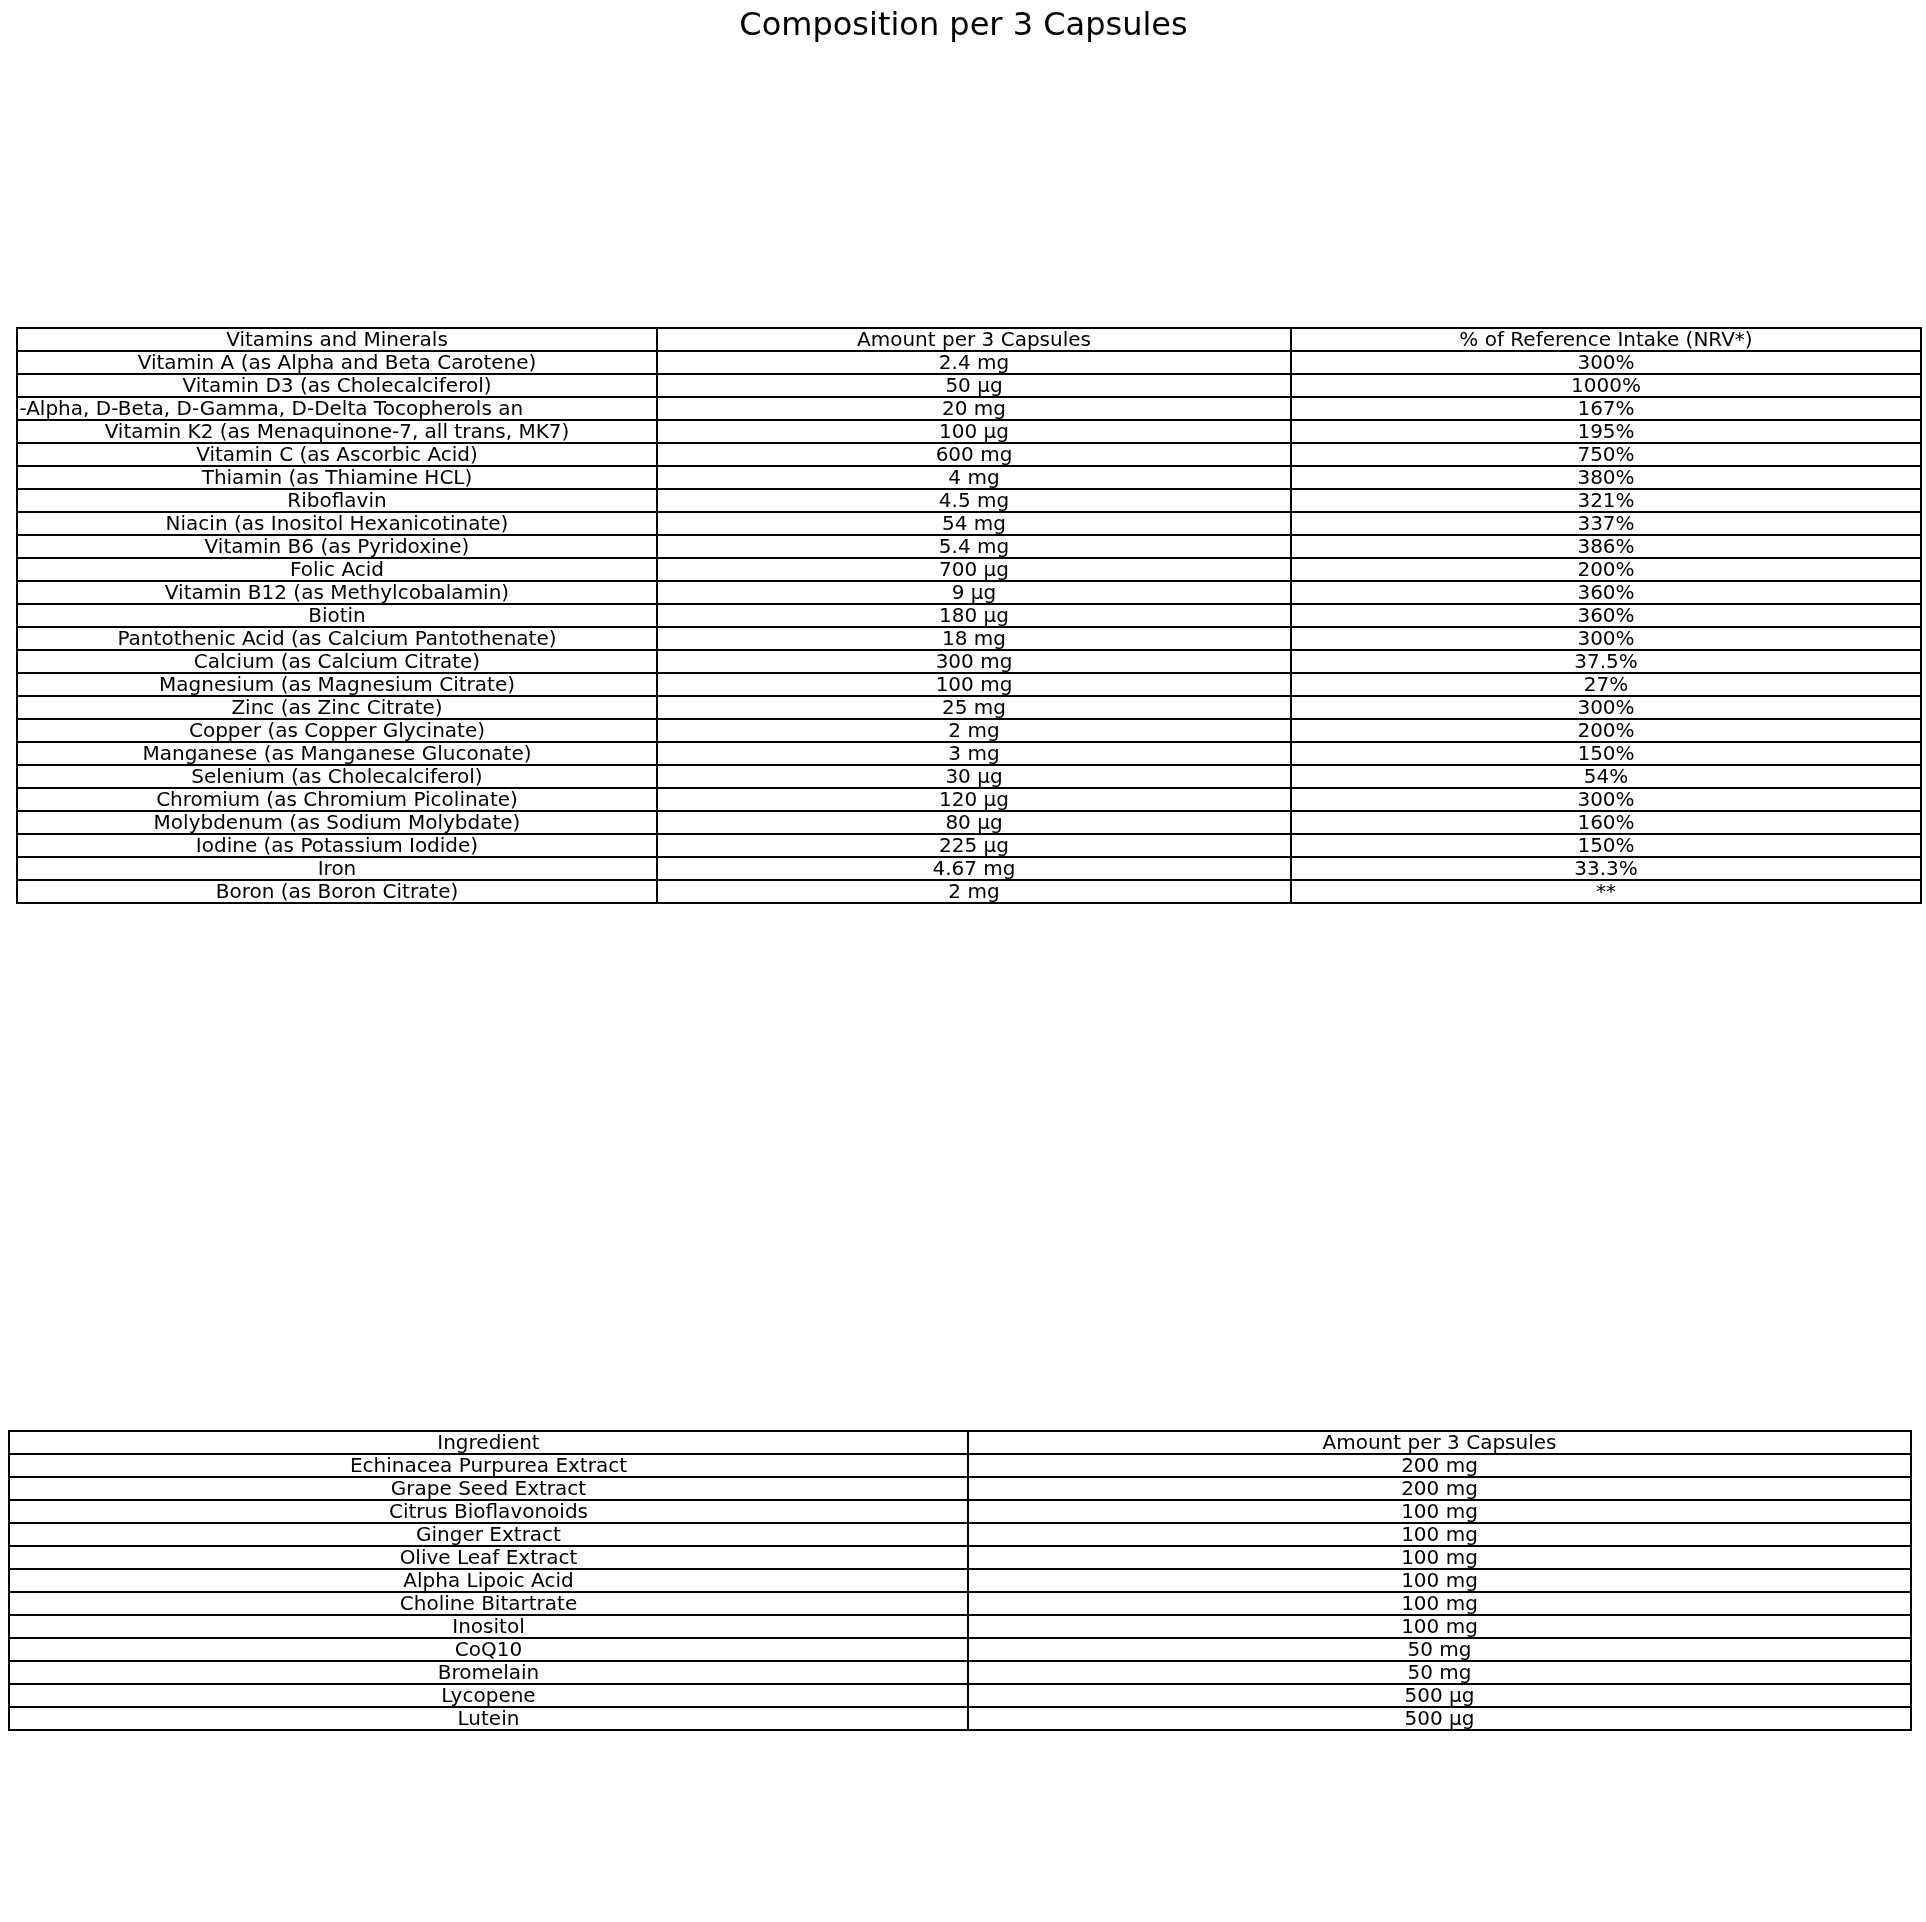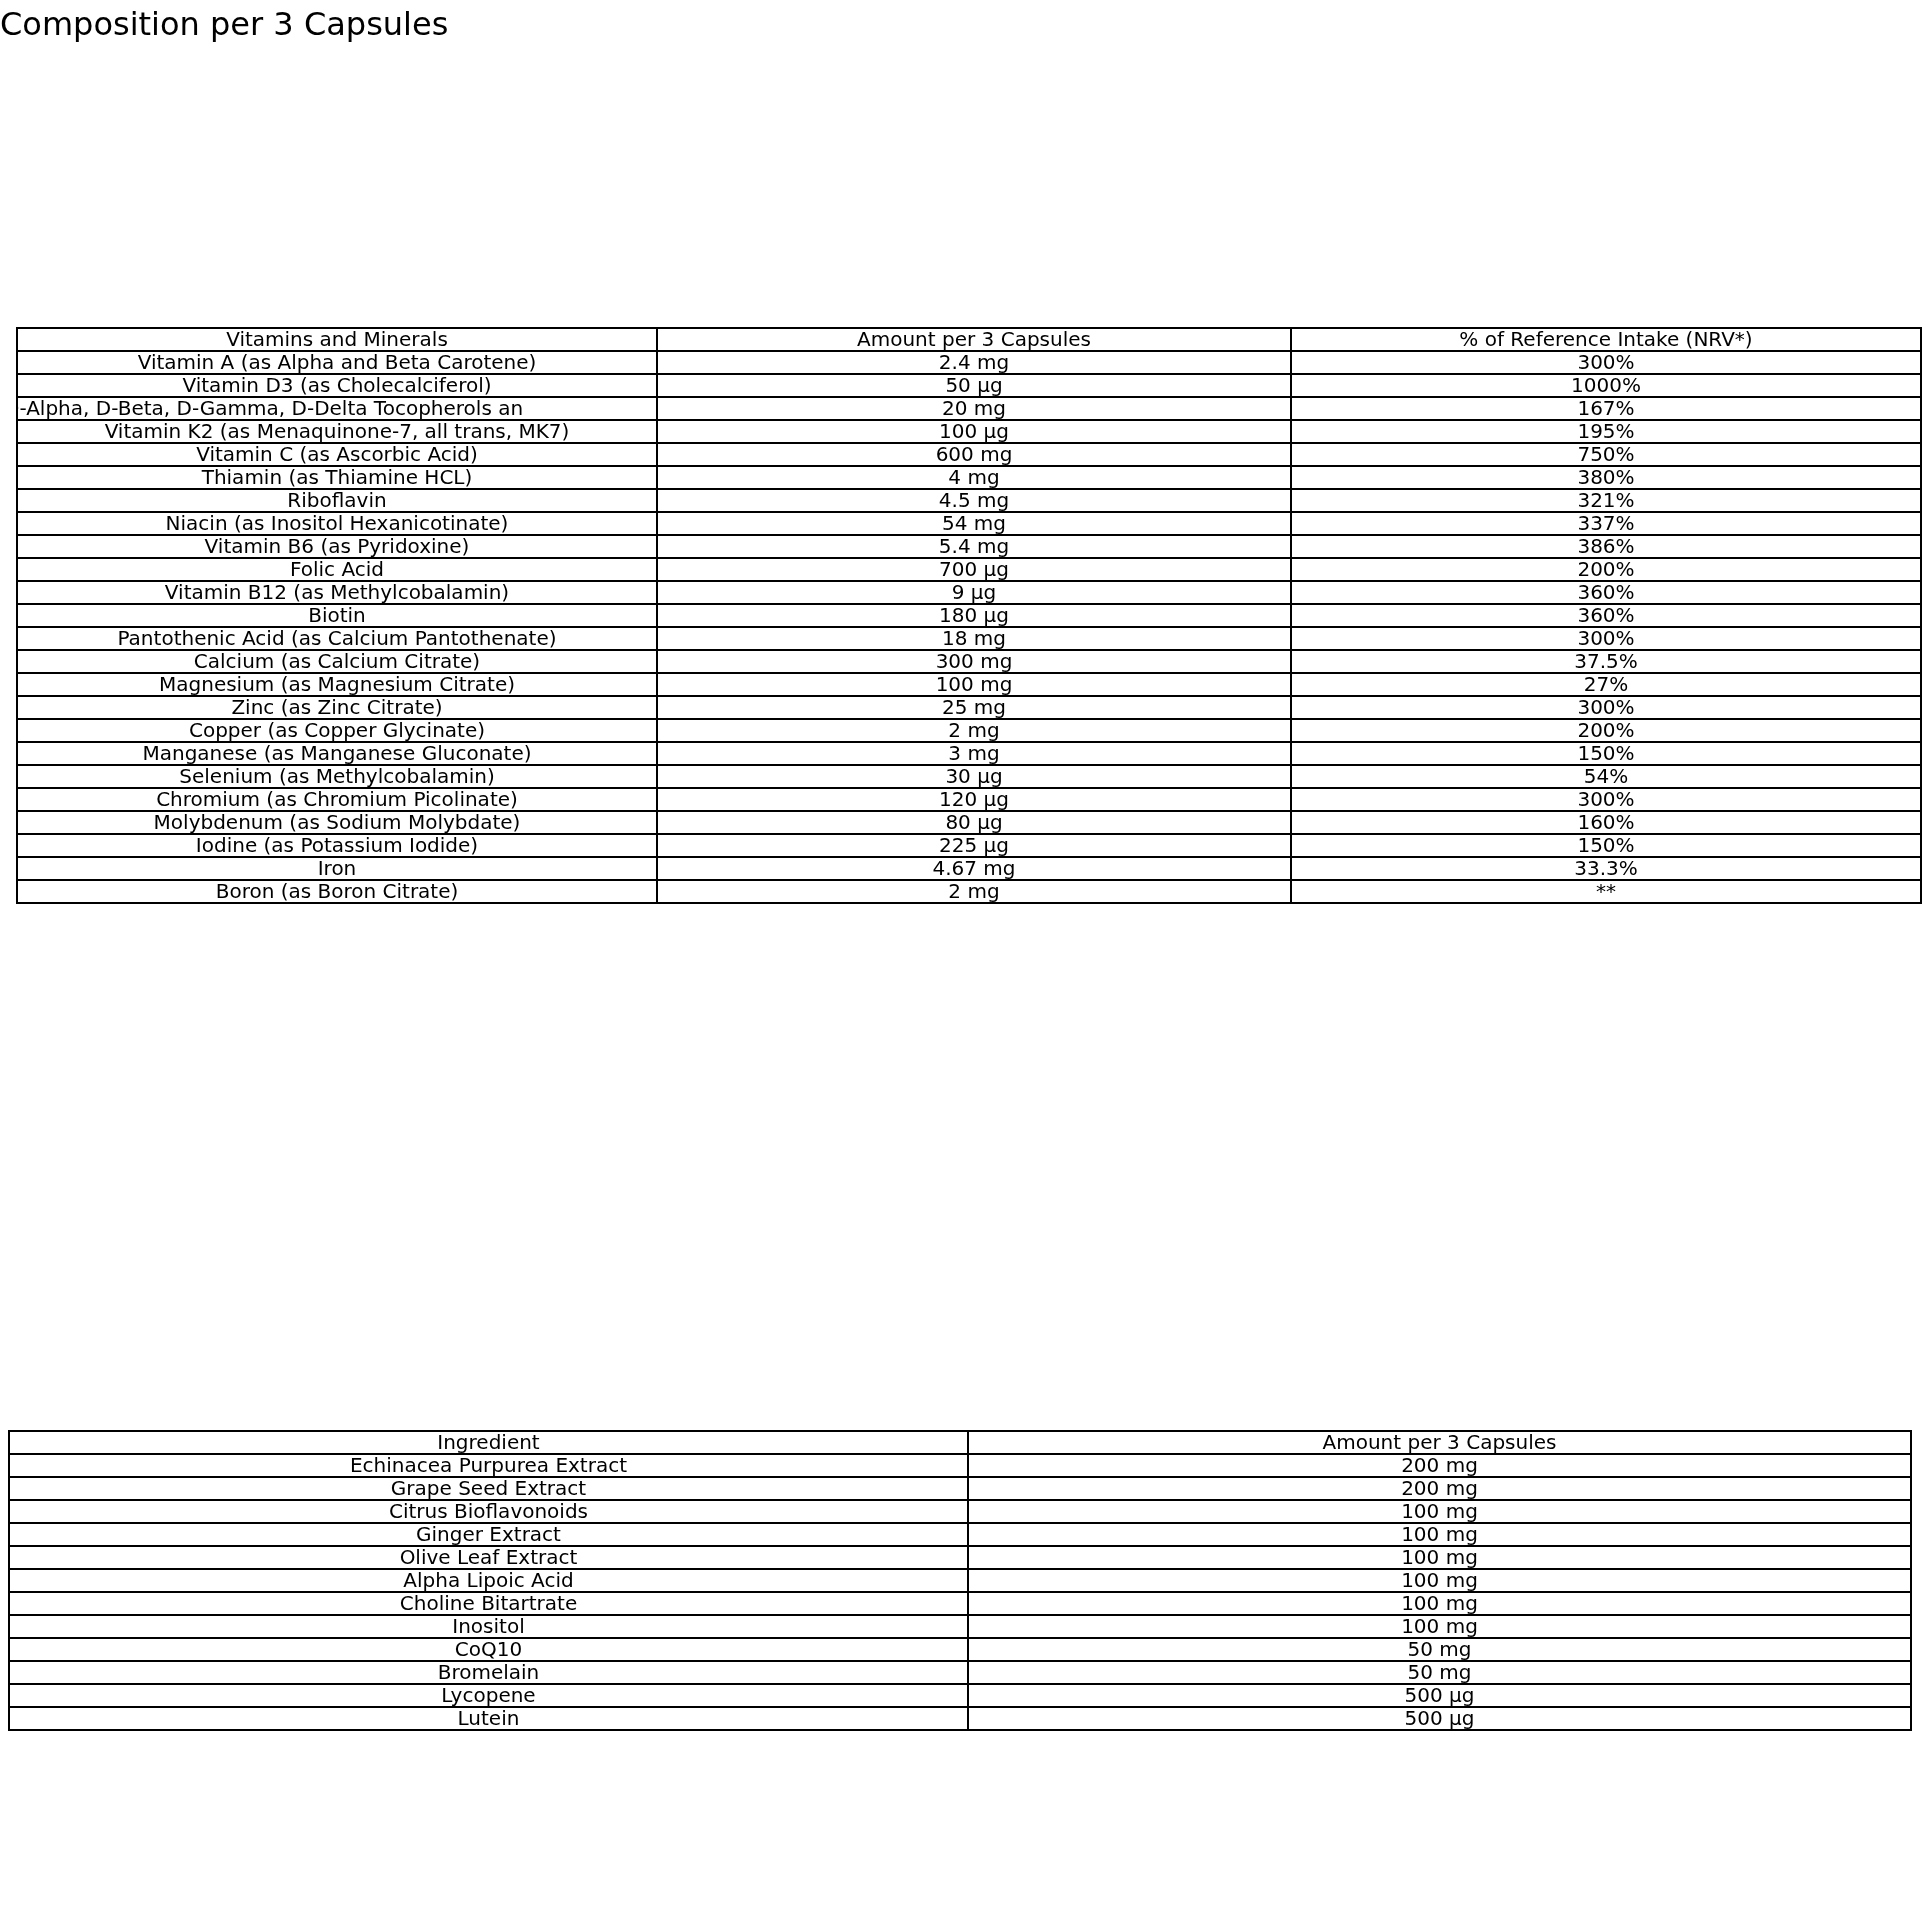--- a/index.html
+++ b/index.html
@@ -14,21 +14,21 @@
     width: 1927px;
     height: 1923px;
     background: #ffffff;
     overflow: hidden;
   }
   .title {
     position: absolute;
     top: 4px;
     left: 0;
     width: 100%;
-    text-align: left;
+    text-align: center;
     font-size: 32px;
     line-height: 40px;
     color: #000000;
   }
   table.data-table {
     position: absolute;
     border-collapse: collapse;
     table-layout: fixed;
     background: #ffffff;
   }
@@ -175,21 +175,21 @@
           <td>Copper (as Copper Glycinate)</td>
           <td>2 mg</td>
           <td>200%</td>
         </tr>
         <tr>
           <td>Manganese (as Manganese Gluconate)</td>
           <td>3 mg</td>
           <td>150%</td>
         </tr>
         <tr>
-          <td>Selenium (as Methylcobalamin)</td>
+          <td>Selenium (as Cholecalciferol)</td>
           <td>30 µg</td>
           <td>54%</td>
         </tr>
         <tr>
           <td>Chromium (as Chromium Picolinate)</td>
           <td>120 µg</td>
           <td>300%</td>
         </tr>
         <tr>
           <td>Molybdenum (as Sodium Molybdate)</td>

